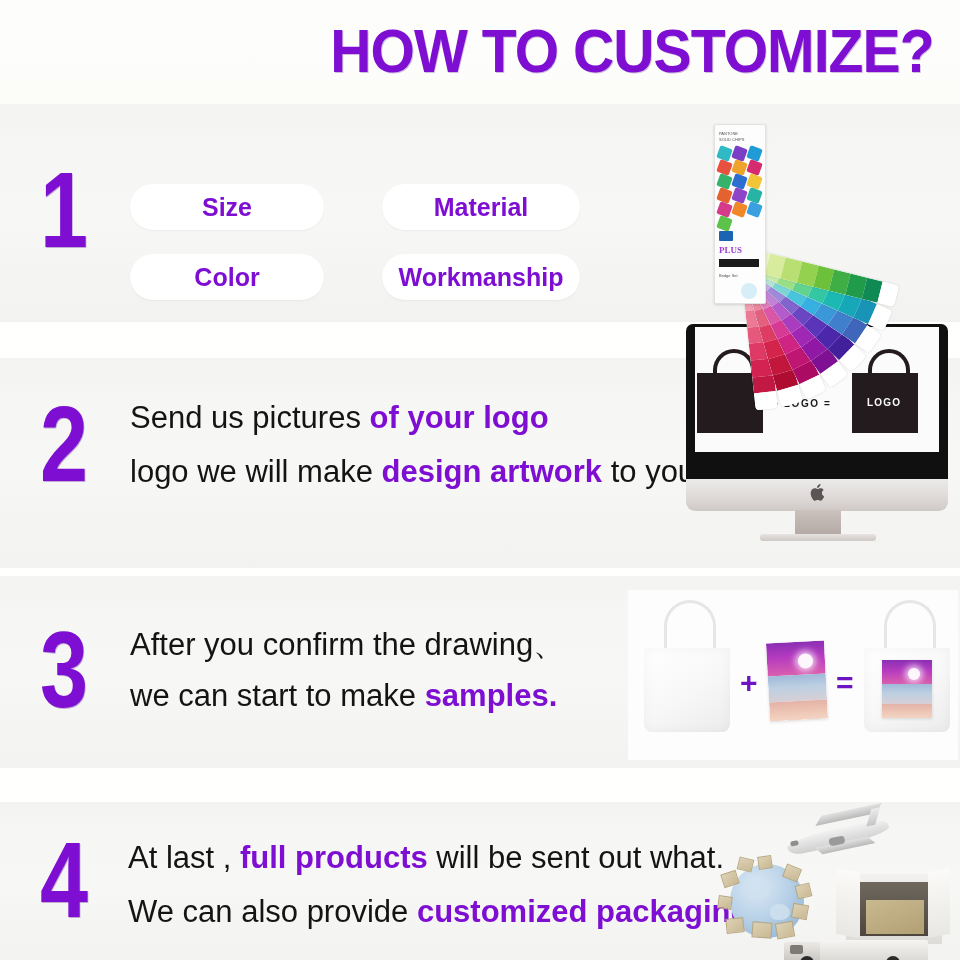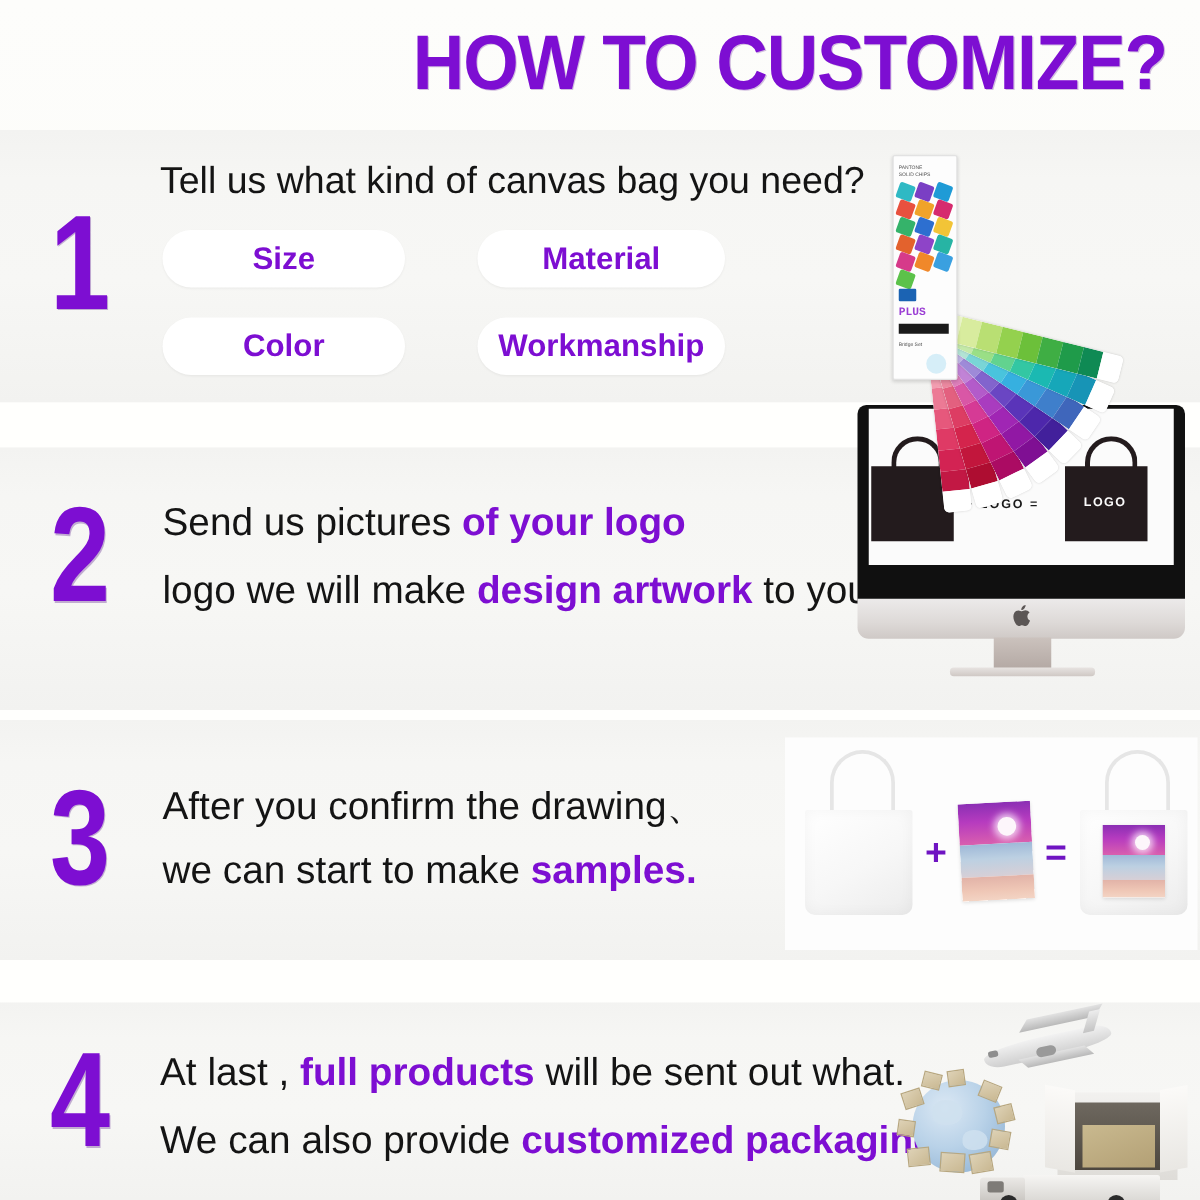--- a/index.html
+++ b/index.html
@@ -189,21 +189,20 @@
 <div class="page">
 
   <div class="title-wrap">
     <div class="title">HOW TO CUSTOMIZE?</div>
   </div>
 
   <div class="band band-1">
 
     <div class="step-num" style="left:34px;top:52px;font-size:108px;width:60px;text-align:center;">1</div>
 
-    <div class="step-text" style="left:128px;top:24px;font-size:30px;">Tell us what kind of canvas bag you need?</div>
 
     <div class="pill" style="left:382px;top:80px;width:198px;height:46px;">
       <span>Material</span>
     </div>
     <div class="pill" style="left:130px;top:80px;width:194px;height:46px;">
       <span>Size</span>
     </div>
     <div class="pill" style="left:382px;top:150px;width:198px;height:46px;">
       <span>Workmanship</span>
     </div>
@@ -318,21 +317,21 @@
           <div class="hex" style="background: rgb(142, 68, 200); left: 18px; top: 64px;"></div>
           <div class="hex" style="background: rgb(39, 180, 164); left: 33px; top: 64px;"></div>
           <div class="hex" style="background: rgb(214, 58, 138); left: 3px; top: 78px;"></div>
           <div class="hex" style="background: rgb(240, 136, 42); left: 18px; top: 78px;"></div>
           <div class="hex" style="background: rgb(58, 160, 224); left: 33px; top: 78px;"></div>
           <div class="hex" style="background: rgb(92, 194, 74); left: 3px; top: 92px;"></div>
         </div>
       <div class="cardtxt" style="top:6px;">PANTONE</div>
       <div class="cardtxt" style="top:12px;">SOLID CHIPS</div>
       <div style="position:absolute;left:4px;top:106px;width:14px;height:10px;background:#1b63b3;border-radius:1px;"></div>
-      <div style="position:absolute;left:4px;top:120px;font-size:9px;font-weight:bold;color:#9b3fd4;font-family:Liberation Mono, monospace;">PLUS</div>
+      <div style="position:absolute;left:4px;top:120px;font-size:9px;font-weight:bold;color:#9b3fd4;font-family:Liberation Serif, serif;">PLUS</div>
       <div style="position:absolute;left:4px;top:134px;width:40px;height:8px;background:#1a1a1a;"></div>
       <div class="cardtxt" style="top:148px;">Bridge Set</div>
       <div style="position:absolute;left:26px;top:158px;width:16px;height:16px;border-radius:50%;background:#d6eef8;"></div>
     </div>
   </div>
 
   <div class="gap gap-1"></div>
 
   <div class="band band-2">
     <div class="step-num" style="left:34px;top:32px;font-size:108px;width:60px;text-align:center;">2</div>

